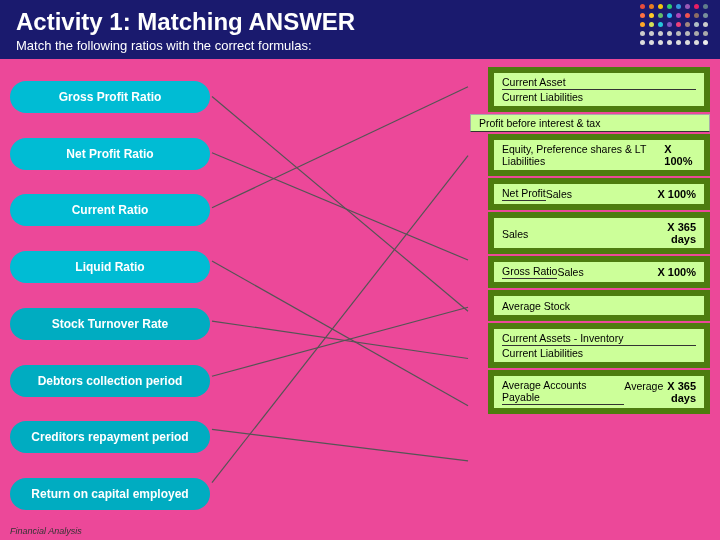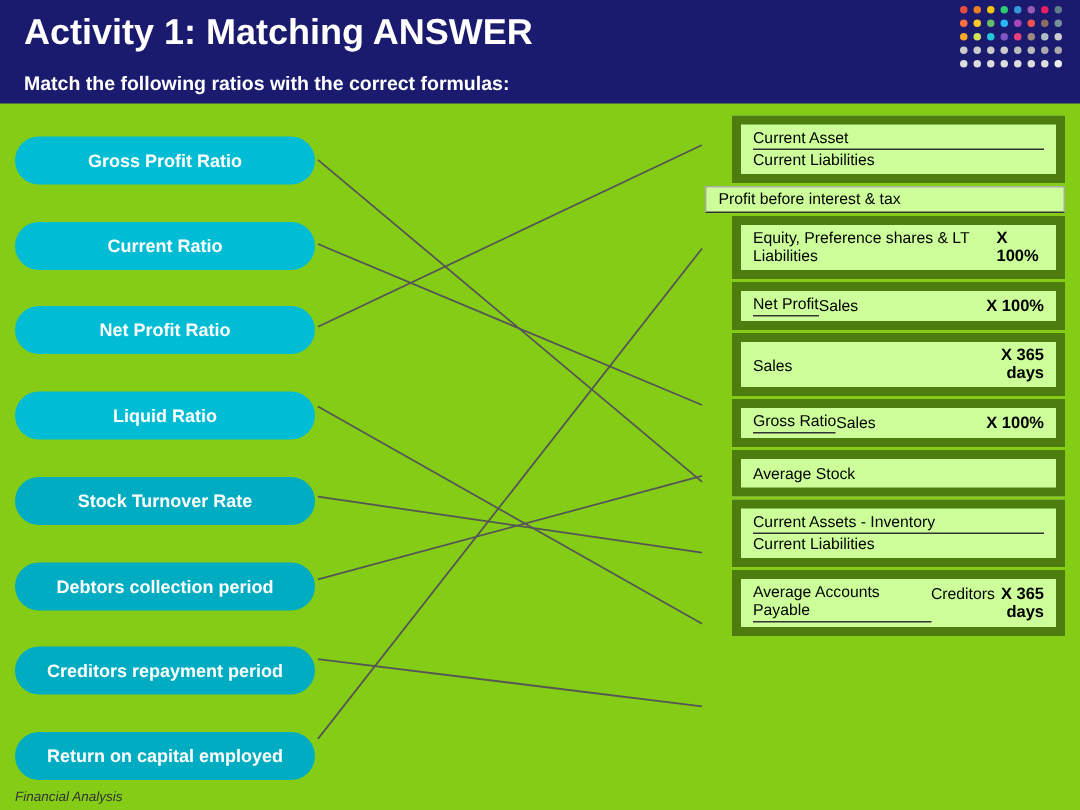--- a/index.html
+++ b/index.html
@@ -8,43 +8,42 @@
       height: 540px;
       overflow: hidden;
       background: #1a1a6e;
       font-family: Arial, sans-serif;
       position: relative;
     }
 
     .page {
       width: 720px;
       height: 540px;
-      background: #84cc16;
+      background: #ec4899;
       position: relative;
       overflow: hidden;
     }
 
     
     .header {
       background: #1a1a6e;
       padding: 8px 16px 6px 16px;
       position: relative;
     }
 
     .header h1 {
       color: #ffffff;
       font-size: 24px;
       font-weight: bold;
     }
 
     .header-subtitle {
       color: #ffffff;
       font-size: 13px;
-      margin-top: 12px;
-      font-weight: bold;
+      margin-top: 2px;
     }
 
     
     .dot-pattern {
       position: absolute;
       top: 4px;
       right: 10px;
       display: grid;
       grid-template-columns: repeat(8, 7px);
       grid-template-rows: repeat(5, 7px);
@@ -250,22 +249,22 @@
       <div class="dot" style="background:#ddd"></div>
       <div class="dot" style="background:#ddd"></div>
       <div class="dot" style="background:#eee"></div>
     </div>
   </div>
 
   <div class="main-content">
 
     <div class="left-col">
       <div class="ratio-label">Gross Profit Ratio</div>
+      <div class="ratio-label">Net Profit Ratio</div>
       <div class="ratio-label">Current Ratio</div>
-      <div class="ratio-label">Net Profit Ratio</div>
       <div class="ratio-label">Liquid Ratio</div>
       <div class="ratio-label darker">Stock Turnover Rate</div>
       <div class="ratio-label darker">Debtors collection period</div>
       <div class="ratio-label darker">Creditors repayment period</div>
       <div class="ratio-label darker">Return on capital employed</div>
     </div>
 
     <div class="lines-area">
       <svg class="lines-svg" viewBox="0 0 260 460">
 
@@ -340,21 +339,21 @@
 
       <div class="rp-fraction-block" style="background:#ccff99; margin-bottom:2px;">
         <div class="frac-num">Current Assets - Inventory</div>
         <div class="frac-den">Current Liabilities</div>
       </div>
 
       <div class="rp-fraction-block" style="background:#ccff99; margin-bottom:2px;">
         <div class="inline-fraction">
           <div class="fraction-part">
             <div class="frac-num">Average Accounts Payable</div>
-            <div class="frac-den">Creditors</div>
+            <div class="frac-den">Average</div>
           </div>
           <span class="x365">X 365<br>days</span>
         </div>
       </div>
 
     </div>
   </div>
 
   <div class="footer-text">Financial Analysis</div>
 

